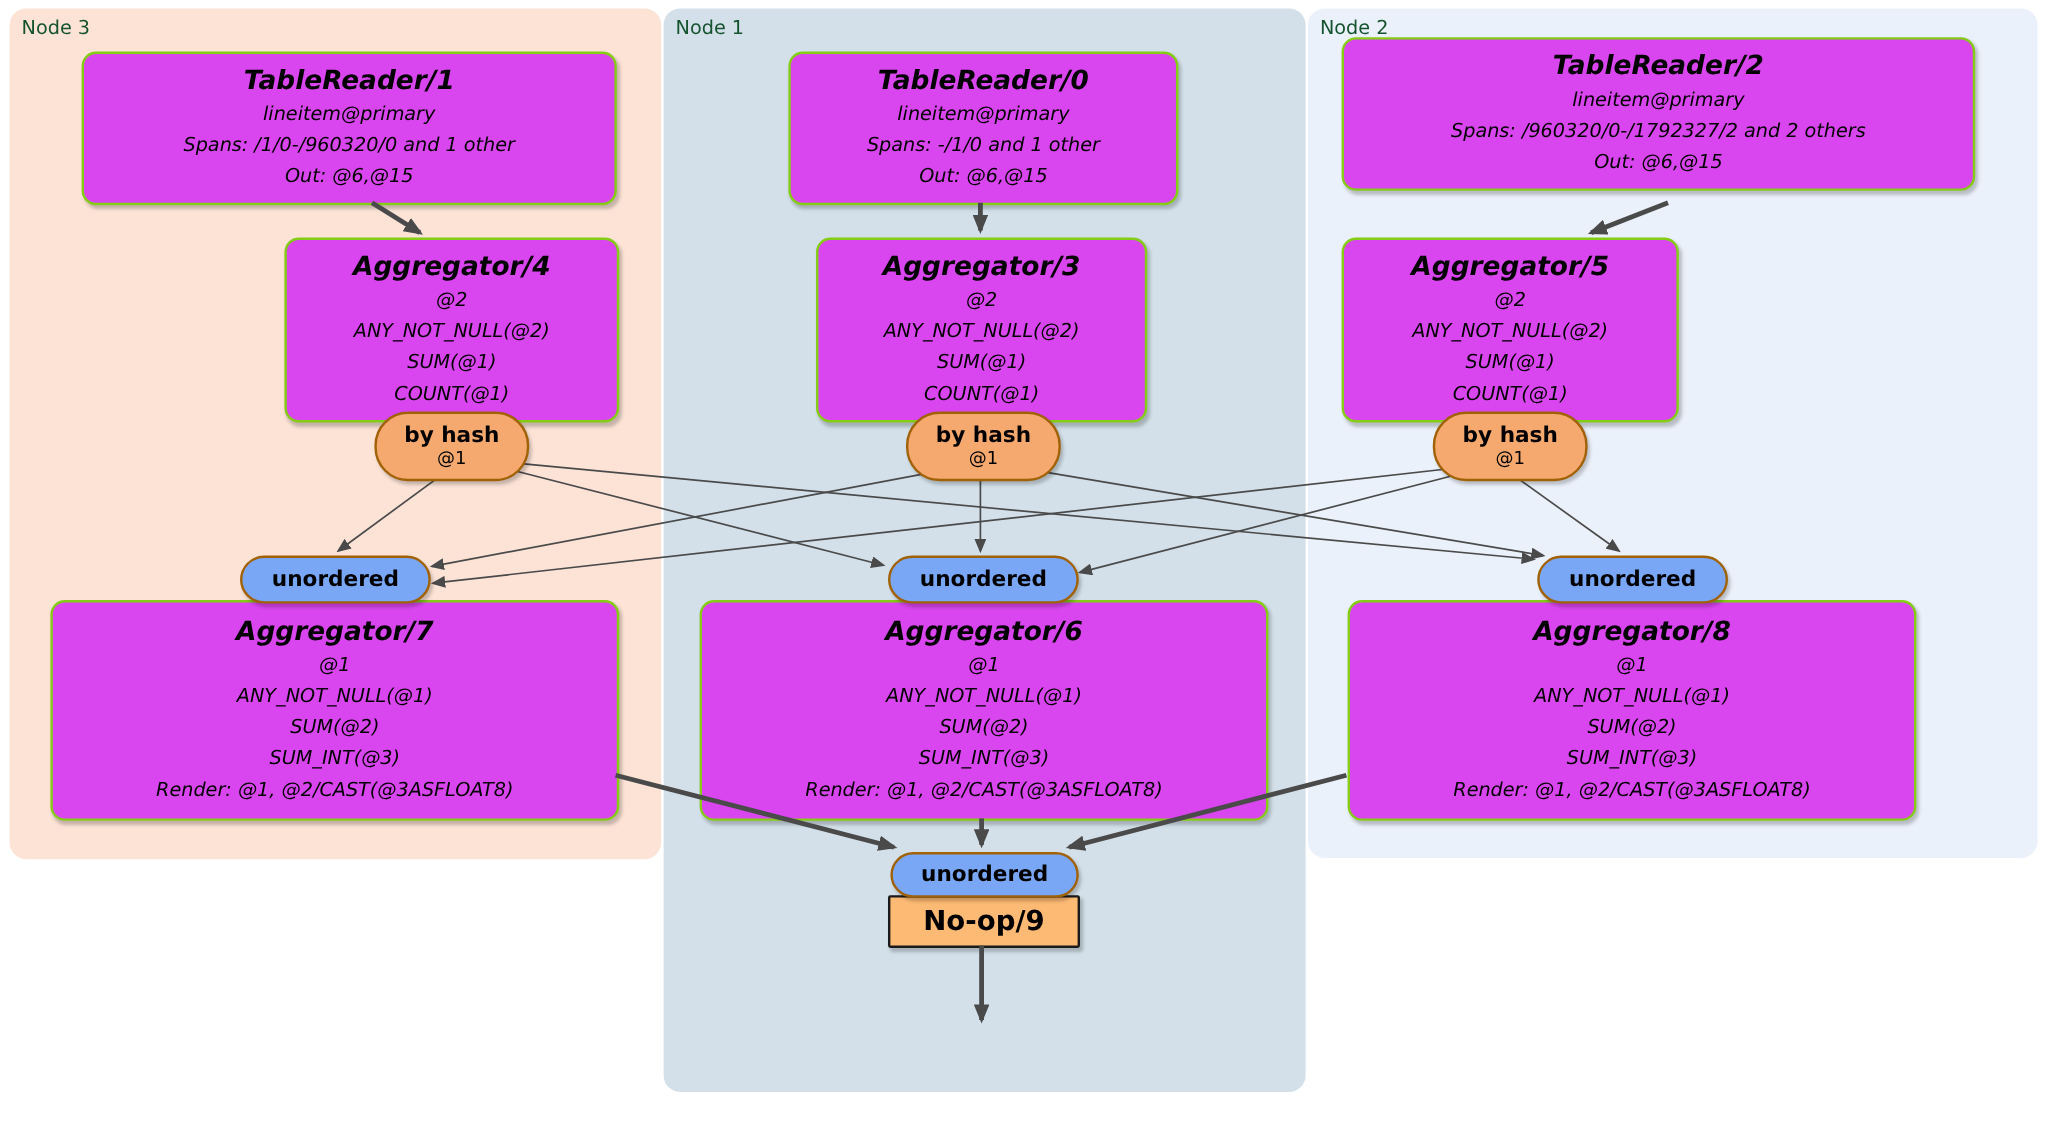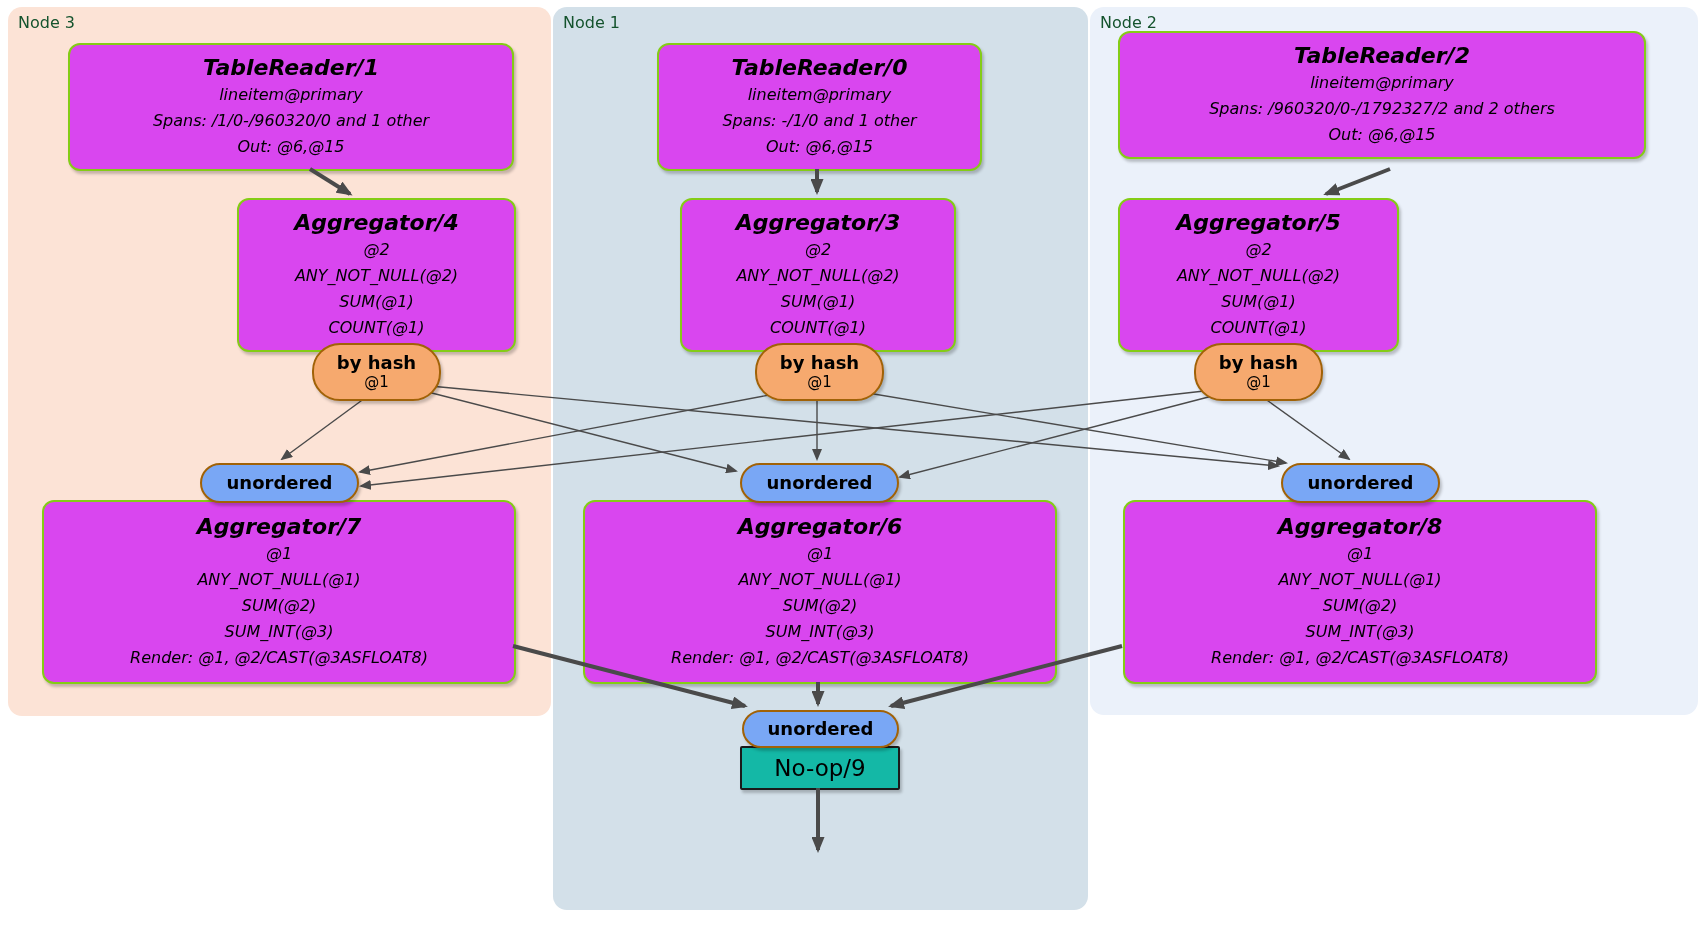--- a/index.html
+++ b/index.html
@@ -26,22 +26,22 @@
     position:absolute;border:2px solid #a16207;border-radius:28px;
     display:flex;flex-direction:column;justify-content:center;align-items:center;
     text-align:center;z-index:4;box-shadow:2px 3px 3px rgba(0,0,0,0.22);
   }
   .router{background:#f6a96e;}
   .sync{background:#79a7f5;}
   .cap-label{font-weight:bold;font-size:18px;line-height:20px;white-space:nowrap;}
   .cap-detail{font-size:15px;line-height:18px;white-space:nowrap;}
 
   .leafbox{
-    position:absolute;background:#14b8a6;border:2px solid #1a1a1a;border-radius:2px;
-    display:flex;justify-content:center;align-items:center;font-weight:normal;font-size:23px;
+    position:absolute;background:#fdba74;border:2px solid #1a1a1a;border-radius:2px;
+    display:flex;justify-content:center;align-items:center;font-weight:bold;font-size:23px;
     box-shadow:2px 3px 3px rgba(0,0,0,0.22);z-index:2;white-space:nowrap;
   }
   #edges{position:absolute;left:0;top:0;z-index:3;pointer-events:none;}
 </style>
 </head>
 <body>
 
 <div class="canvas">
 
   <div class="region" id="region-node3">

